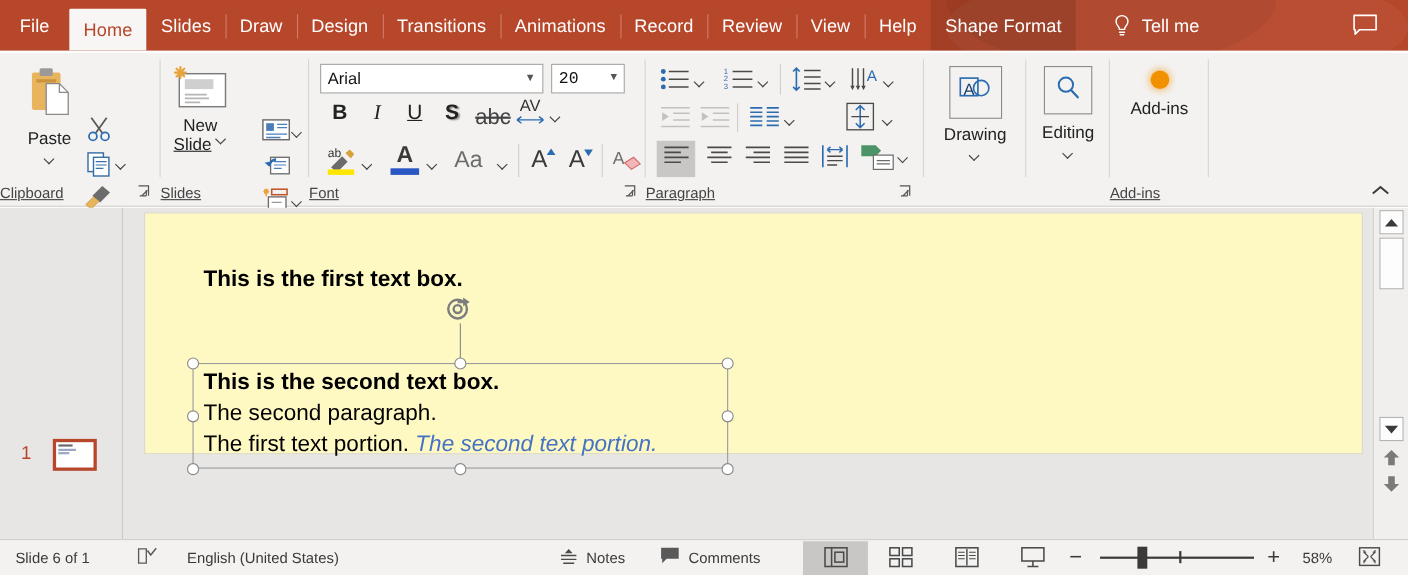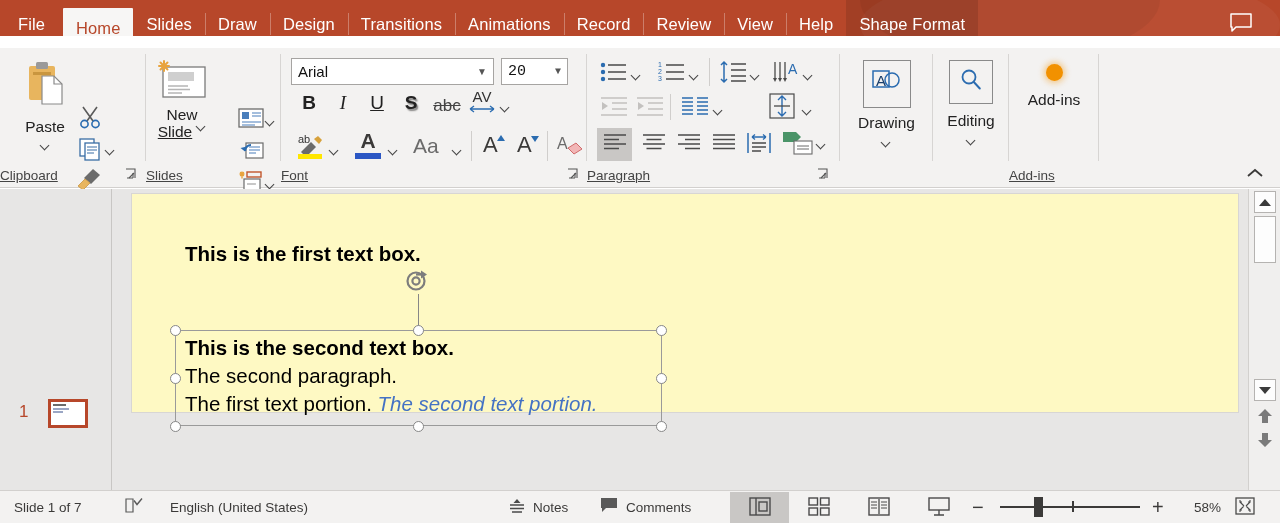--- a/index.html
+++ b/index.html
@@ -6,21 +6,21 @@
   html, body {
     width: 1280px; height: 523px;
     overflow: hidden;
     font-family: "Liberation Sans", sans-serif;
     background: #fff;
   }
   #app { position: relative; width: 1280px; height: 523px; }
 
   
   .titlebar {
-    position: absolute; left: 0; top: 0; width: 1280px; height: 36px;
+    position: absolute; left: 0; top: 0; width: 1280px; height: 46px;
     background: #b7472a;
     overflow: hidden;
   }
   .titlebar::before {
     content: ""; position: absolute; right: 0; top: -30px;
     width: 420px; height: 110px; border-radius: 50%;
     background: rgba(255,255,255,0.045);
   }
   .titlebar::after {
     content: ""; position: absolute; right: 120px; top: -60px;
@@ -218,20 +218,29 @@
           <span>View</span>
         </div>
       <div class="tab">
           <span>Help</span>
         </div>
       <div class="tab contextual">
           <span>Shape Format</span>
         </div>
     </div>
 
+    <div class="tellme">
+      <span>
+        <svg class="bulb" viewBox="0 0 20 24">
+            <path d="M10 2.2c-3.1 0-5.4 2.4-5.4 5.3 0 2 1 3.3 1.9 4.4.6.8 1.1 1.4 1.1 2.2v.6h4.8v-.6c0-.8.5-1.4 1.1-2.2.9-1.1 1.9-2.4 1.9-4.4 0-2.9-2.3-5.3-5.4-5.3z" fill="none" stroke="#fff" stroke-width="1.3"></path>
+            <path d="M7.8 17.3h4.4M8.4 19.6h3.2" stroke="#fff" stroke-width="1.3" fill="none" stroke-linecap="round"></path>
+          </svg>
+      </span>
+      <span>Tell me</span>
+    </div>
 
     <div class="comments-btn">
       <span>
         <svg width="26" height="24" viewBox="0 0 26 24">
             <path d="M3 4h20v13H8l-4 4v-4H3z" fill="none" stroke="#fff" stroke-width="1.5" stroke-linejoin="round"></path>
           </svg>
       </span>
     </div>
   </div>
 
@@ -355,21 +364,21 @@
         <div style="width:67px;height:27px;background:#fff;border:1px solid #a6a4a2;display:flex;align-items:center;padding:0 6px;">
           <span style="font-size:15px;color:#111;">20</span>
           <span style="margin-left:auto;color:#555;font-size:10px;">▼</span>
         </div>
       </div>
 
       <div class="btn" style="left:16px; top:44px; width:24px; text-align:center; font-size:19px; font-weight:bold; color:#222;">B</div>
       <div class="btn" style="left:50px; top:44px; width:24px; text-align:center; font-size:19px; font-style:italic; font-family:'Liberation Serif',serif; color:#222;">I</div>
       <div class="btn" style="left:84px; top:44px; width:24px; text-align:center; font-size:19px; text-decoration:underline; color:#222;">U</div>
       <div class="btn" style="left:118px; top:44px; width:24px; text-align:center; font-size:19px; font-weight:bold; color:#222; text-shadow:1.5px 1.5px 1.5px rgba(0,0,0,.45);">S</div>
-      <div class="btn" style="left:151px; top:48px; width:30px; text-align:center; font-size:17px; text-decoration:line-through; color:#444;">abc</div>
+      <div class="btn" style="left:151px; top:48px; width:30px; text-align:center; font-size:20px; text-decoration:line-through; color:#444;">abc</div>
       <div class="btn" style="left:186px; top:42px;">
         <div style="font-size:15px;color:#333;text-align:center;line-height:14px;">AV</div>
         <svg width="30" height="10" viewBox="0 0 30 10" style="display:block;">
             <path d="M3 5h24M3 5l4-3M3 5l4 3M27 5l-4-3M27 5l-4 3" stroke="#2b6cb0" stroke-width="1.3" fill="none"></path>
           </svg>
       </div>
       <div class="btn" style="left:220px; top:51px;"><span class="chev"></span></div>
 
       <div class="btn" style="left:14px; top:82px;">
         <span>
@@ -702,21 +711,21 @@
           <svg width="18" height="17" viewBox="0 0 18 17">
               <path d="M9 16l7-7h-4V2H6v7H2z" fill="#7a7a7a"></path>
             </svg>
         </span>
       </div>
     </div>
   </div>
 
   <div class="statusbar">
     <div class="sb-item" style="left:14px;">
-      <span>Slide 1 of 7</span>
+      <span>Slide 6 of 1</span>
     </div>
     <div class="sb-item" style="left:124px;">
       <span>
         <svg width="20" height="18" viewBox="0 0 20 18">
             <path d="M2 2h7v13H2z" fill="none" stroke="#5a5a5a" stroke-width="1.2"></path>
             <path d="M10 3.5l3 4 5-6" fill="none" stroke="#5a5a5a" stroke-width="1.4"></path>
           </svg>
       </span>
     </div>
     <div class="sb-item" style="left:170px;">
@@ -781,21 +790,21 @@
     <div class="sb-item" style="left:972px; font-size:20px;">
       <span>−</span>
     </div>
     <div class="zoomslider">
       <div class="zoom-thumb"></div>
       <div class="zoom-tick"></div>
     </div>
     <div class="sb-item" style="left:1152px; font-size:20px;">
       <span>+</span>
     </div>
-    <div class="sb-item" style="left:1184px;margin-left:10px;">
+    <div class="sb-item" style="left:1184px;">
       <span>58%</span>
     </div>
     <div class="sb-item" style="left:1234px;">
       <span>
         <svg width="22" height="20" viewBox="0 0 22 20">
             <rect x="2" y="2" width="18" height="16" fill="none" stroke="#4a4a4a" stroke-width="1.3"></rect>
             <path d="M6 6l4 4M16 6l-4 4M6 14l4-4M16 14l-4-4" stroke="#4a4a4a" stroke-width="1.1"></path>
             <path d="M6 4v2h2M16 4v2h-2M6 16v-2h2M16 16v-2h-2" stroke="#4a4a4a" stroke-width="1.1" fill="none"></path>
           </svg>
       </span>

